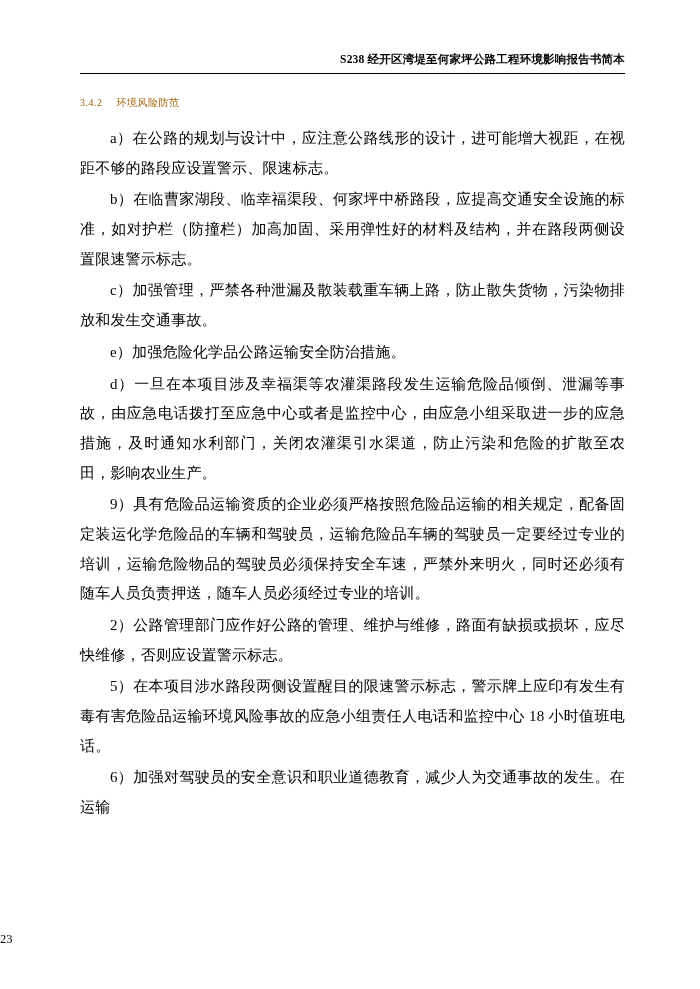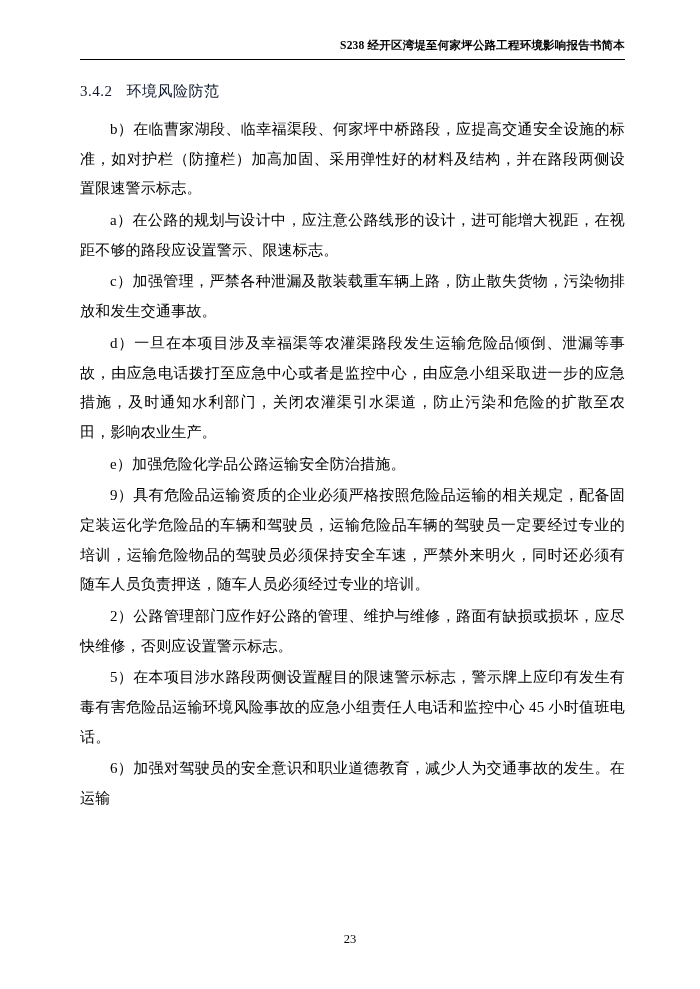--- a/index.html
+++ b/index.html
@@ -16,37 +16,37 @@
     position: relative;
     width: 700px;
     height: 989px;
     background: #ffffff;
     box-sizing: border-box;
     overflow: hidden;
   }
   .page-inner {
     position: absolute;
     left: 80px;
-    top: 38px;
+    top: 52px;
     width: 545px;
     height: 880px;
   }
   .header {
     text-align: right;
     font-size: 11.5px;
     color: #000;
     letter-spacing: 0.2px;
     padding-bottom: 6px;
     border-bottom: 1px solid #000;
     margin-bottom: 22px;
     font-weight: bold;
   }
   .sec-title {
-    font-size: 15px;
-    color: #0f172a;
+    font-size: 10px;
+    color: #a16207;
     margin: 0 0 14px 0;
     letter-spacing: 0.5px;
   }
   .sec-title .num {
     margin-right: 14px;
   }
   p.body {
     font-size: 15px;
     line-height: 1.98;
     margin: 0 0 2px 0;
@@ -54,43 +54,42 @@
     text-justify: inter-ideograph;
     text-indent: 2em;
     color: #000;
     letter-spacing: 0.2px;
   }
   .page-number {
     position: absolute;
     left: 0;
     right: 0;
     bottom: 42px;
-    text-align: center;
     font-size: 12.5px;
     color: #000;
   }
 </style>
 </head>
 <body>
 
 <div class="page">
   <div class="page-inner">
 
     <div class="header">S238 经开区湾堤至何家坪公路工程环境影响报告书简本</div>
 
     <div class="sec-title">
       <span class="num">3.4.2</span><span>环境风险防范</span>
     </div>
 
+    <p class="body">a）在公路的规划与设计中，应注意公路线形的设计，进可能增大视距，在视距不够的路段应设置警示、限速标志。</p>
     <p class="body">b）在临曹家湖段、临幸福渠段、何家坪中桥路段，应提高交通安全设施的标准，如对护栏（防撞栏）加高加固、采用弹性好的材料及结构，并在路段两侧设置限速警示标志。</p>
-    <p class="body">a）在公路的规划与设计中，应注意公路线形的设计，进可能增大视距，在视距不够的路段应设置警示、限速标志。</p>
     <p class="body">c）加强管理，严禁各种泄漏及散装载重车辆上路，防止散失货物，污染物排放和发生交通事故。</p>
+    <p class="body">e）加强危险化学品公路运输安全防治措施。</p>
     <p class="body">d）一旦在本项目涉及幸福渠等农灌渠路段发生运输危险品倾倒、泄漏等事故，由应急电话拨打至应急中心或者是监控中心，由应急小组采取进一步的应急措施，及时通知水利部门，关闭农灌渠引水渠道，防止污染和危险的扩散至农田，影响农业生产。</p>
-    <p class="body">e）加强危险化学品公路运输安全防治措施。</p>
     <p class="body">9）具有危险品运输资质的企业必须严格按照危险品运输的相关规定，配备固定装运化学危险品的车辆和驾驶员，运输危险品车辆的驾驶员一定要经过专业的培训，运输危险物品的驾驶员必须保持安全车速，严禁外来明火，同时还必须有随车人员负责押送，随车人员必须经过专业的培训。</p>
     <p class="body">2）公路管理部门应作好公路的管理、维护与维修，路面有缺损或损坏，应尽快维修，否则应设置警示标志。</p>
-    <p class="body">5）在本项目涉水路段两侧设置醒目的限速警示标志，警示牌上应印有发生有毒有害危险品运输环境风险事故的应急小组责任人电话和监控中心 45 小时值班电话。</p>
+    <p class="body">5）在本项目涉水路段两侧设置醒目的限速警示标志，警示牌上应印有发生有毒有害危险品运输环境风险事故的应急小组责任人电话和监控中心 18 小时值班电话。</p>
     <p class="body">6）加强对驾驶员的安全意识和职业道德教育，减少人为交通事故的发生。在运输</p>
 
   </div>
 
   <div class="page-number">23</div>
 </div>
 
 </body></html>

